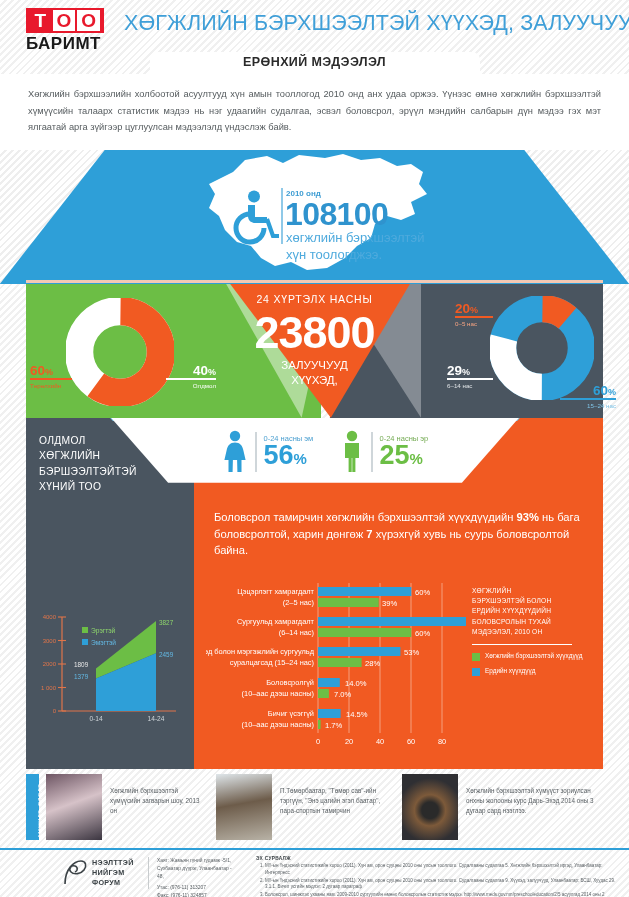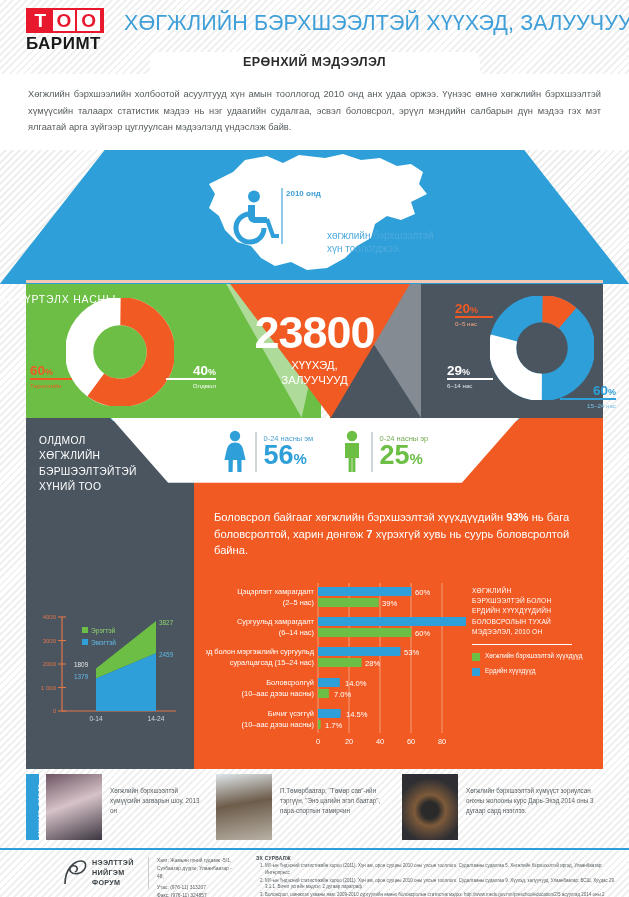--- a/index.html
+++ b/index.html
@@ -40,38 +40,38 @@
   .blueband { position: relative; height: 134px; background: #2e9fd8; overflow: hidden; }
   .blueband .notch-l, .blueband .notch-r {
      position: absolute; top: 0; width: 105px; height: 134px;
      background: repeating-linear-gradient(135deg, #ffffff 0px, #ffffff 3px, #eeeeee 3px, #eeeeee 5px); }
   .notch-l { left: 0; clip-path: polygon(0 0, 100% 0, 0 100%); }
   .notch-r { right: 0; clip-path: polygon(100% 0, 100% 100%, 0 0); }
   .map { position: absolute; left: 175px; top: 0px; width: 290px; height: 134px; }
   .stat-2010 { position: absolute; left: 286px; top: 39px; color: #3e9dd3; font-size: 8px; font-weight: bold; }
   .stat-big { position: absolute; left: 285px; top: 46px; color: #2f93ce;
     font-size: 32px; font-weight: bold; letter-spacing: -0.6px; }
-  .stat-sub { position: absolute; left: 286px; top: 79px; color: #4eaadd; font-size: 10px;
-    line-height: 1.35; margin-left: 41px; }
+  .stat-sub { position: absolute; left: 286px; top: 79px; color: #4eaadd; font-size: 13px;
+    line-height: 1.35; }
   .stat-rule { position: absolute; left: 281px; top: 38px; width: 2px; height: 56px; background: #8fc9e8; }
   .wheel { position: absolute; left: 224px; top: 38px; width: 58px; height: 58px; }
 
   
   .midband { position: relative; height: 134px; }
   .mid-green { position: absolute; left: 26px; top: 0; width: 295px; height: 134px; background: #6cbe45; }
   .mid-orange { position: absolute; left: 230px; top: 0; width: 180px; height: 134px; background: #f15a22;
      clip-path: polygon(0 0, 100% 0, 56% 100%); }
   .mid-gray { position: absolute; left: 330px; top: 0; width: 273px; height: 134px; background: #4a5560; }
   .mid-wedge-l { position: absolute; left: 226px; top: 0; width: 105px; height: 134px;
      background: rgba(255,255,255,0.45); clip-path: polygon(0 0, 100% 0, 72% 100%); }
   .mid-wedge-r { position: absolute; left: 316px; top: 0; width: 105px; height: 134px;
      background: rgba(255,255,255,0.32); clip-path: polygon(18% 0, 100% 0, 100% 100%); }
   .band-top-rule { position: absolute; top: -4px; left: 26px; width: 577px; height: 3px; background: #f2c9b5; }
 
-  .mid-title { position: absolute; width: 629px; text-align: left; top: 9px;
+  .mid-title { position: absolute; width: 629px; text-align: center; top: 9px;
      color: #ffffff; font-size: 10.5px; letter-spacing: 0.8px; }
   .mid-number { position: absolute; width: 629px; text-align: center; top: 23px;
      color: #ffffff; font-size: 45px; font-weight: bold; letter-spacing: -1px; }
   .mid-cap { position: absolute; width: 629px; text-align: center; top: 74px;
      color: #ffffff; font-size: 11.5px; line-height: 1.35; }
 
   .lbl { position: absolute; }
   .lbl .pct { font-size: 13.5px; font-weight: bold; line-height: 1; }
   .lbl .pct small { font-size: 9px; }
   .lbl .nm { font-size: 6.2px; padding-top: 1.5px; }
@@ -168,20 +168,21 @@
         L132,120 L116,112 L100,116 L86,108 L76,96 L62,92 L50,80 L44,66 L34,58 L40,44 L34,34 L46,28 Z"></path>
     </svg>
     <svg class="wheel" viewBox="0 0 58 58">
       <circle cx="30" cy="8.5" r="6" fill="#2e9fd8"></circle>
       <path fill="#2e9fd8" d="M24,17 h7 v12 h12 v6 h-12 c-3,0 -7,-2 -7,-7 z"></path>
       <path fill="none" stroke="#2e9fd8" stroke-width="5" d="M26,26 a14,14 0 1 0 14,14"></path>
       <path fill="none" stroke="#2e9fd8" stroke-width="4.2" d="M43,31 l6,17 h6"></path>
     </svg>
     <div class="stat-rule"></div>
     <div class="stat-2010">2010 онд</div>
+    <div class="stat-big">108100</div>
     <div class="stat-sub" style="white-space:pre-line">хөгжлийн бэрхшээлтэй
 хүн тоологджээ.</div>
   </div>
 
   <div class="midband">
     <div class="band-top-rule"></div>
     <div class="mid-green"></div>
     <div class="mid-gray"></div>
     <div class="mid-wedge-l"></div>
     <div class="mid-wedge-r"></div>
@@ -198,22 +199,22 @@
     </div>
     <div class="lbl" style="left:166px;top:80px;text-align:right;width:50px">
       <div class="pct" style="color:#ffffff"><span>40</span><small>%</small></div>
       <div class="ul" style="background:#ffffff;width:50px"></div>
       <div class="nm" style="color:#ffffff">Олдмол</div>
     </div>
 
     <div class="mid-title">24 ХҮРТЭЛХ НАСНЫ</div>
     <div class="mid-number">23800</div>
     <div class="mid-cap">
+      <div>ЗАЛУУЧУУД</div>
       <div>ХҮҮХЭД,</div>
-      <div>ЗАЛУУЧУУД</div>
     </div>
 
     <svg style="position:absolute;left:490px;top:12px;width:104px;height:104px" viewBox="0 0 42 42">
       <circle cx="21" cy="21" r="15.9" fill="transparent" stroke="#2e9fd8" stroke-width="11"></circle>
       <circle cx="21" cy="21" r="15.9" fill="transparent" stroke="#f15a22" stroke-width="11" stroke-dasharray="11 89" stroke-dashoffset="25"></circle>
       <circle cx="21" cy="21" r="15.9" fill="transparent" stroke="#ffffff" stroke-width="11" stroke-dasharray="29 71" stroke-dashoffset="75"></circle>
     </svg>
     <div class="lbl" style="left:455px;top:18px;text-align:left">
       <div class="pct" style="color:#f15a22"><span>20</span><small>%</small></div>
       <div class="ul" style="background:#f15a22;width:38px"></div>
@@ -305,21 +306,21 @@
         <text x="53" y="24" font-size="6.6" fill="#8ed46c" font-family="Liberation Sans, sans-serif">Эрэгтэй</text>
         <rect x="44" y="30" width="6" height="6" fill="#2e9fd8"></rect>
         <text x="53" y="36" font-size="6.6" fill="#63b9e4" font-family="Liberation Sans, sans-serif">Эмэгтэй</text>
       </svg>
     </div>
   </div>
 
   <div class="edupanel">
 
     <div class="edu-lead">
-      <span>Боловсрол байгааг хөгжлийн бэрхшээлтэй хүүхдүүдийн </span><b>93%</b><span> нь бага боловсролтой, харин дөнгөж </span><b>7</b><span> хүрэхгүй хувь нь суурь боловсролтой байна.</span>
+      <span>Боловсрол тамирчин хөгжлийн бэрхшээлтэй хүүхдүүдийн </span><b>93%</b><span> нь бага боловсролтой, харин дөнгөж </span><b>7</b><span> хүрэхгүй хувь нь суурь боловсролтой байна.</span>
     </div>
 
     <div class="barchart">
       <svg viewBox="0 0 260 172" width="260" height="172">
 
         <g stroke="#f6a789" stroke-width="0.9">
           <line x1="112" y1="2" x2="112" y2="152"></line>
           <line x1="143" y1="2" x2="143" y2="152"></line>
           <line x1="174" y1="2" x2="174" y2="152"></line>
           <line x1="205" y1="2" x2="205" y2="152"></line>

